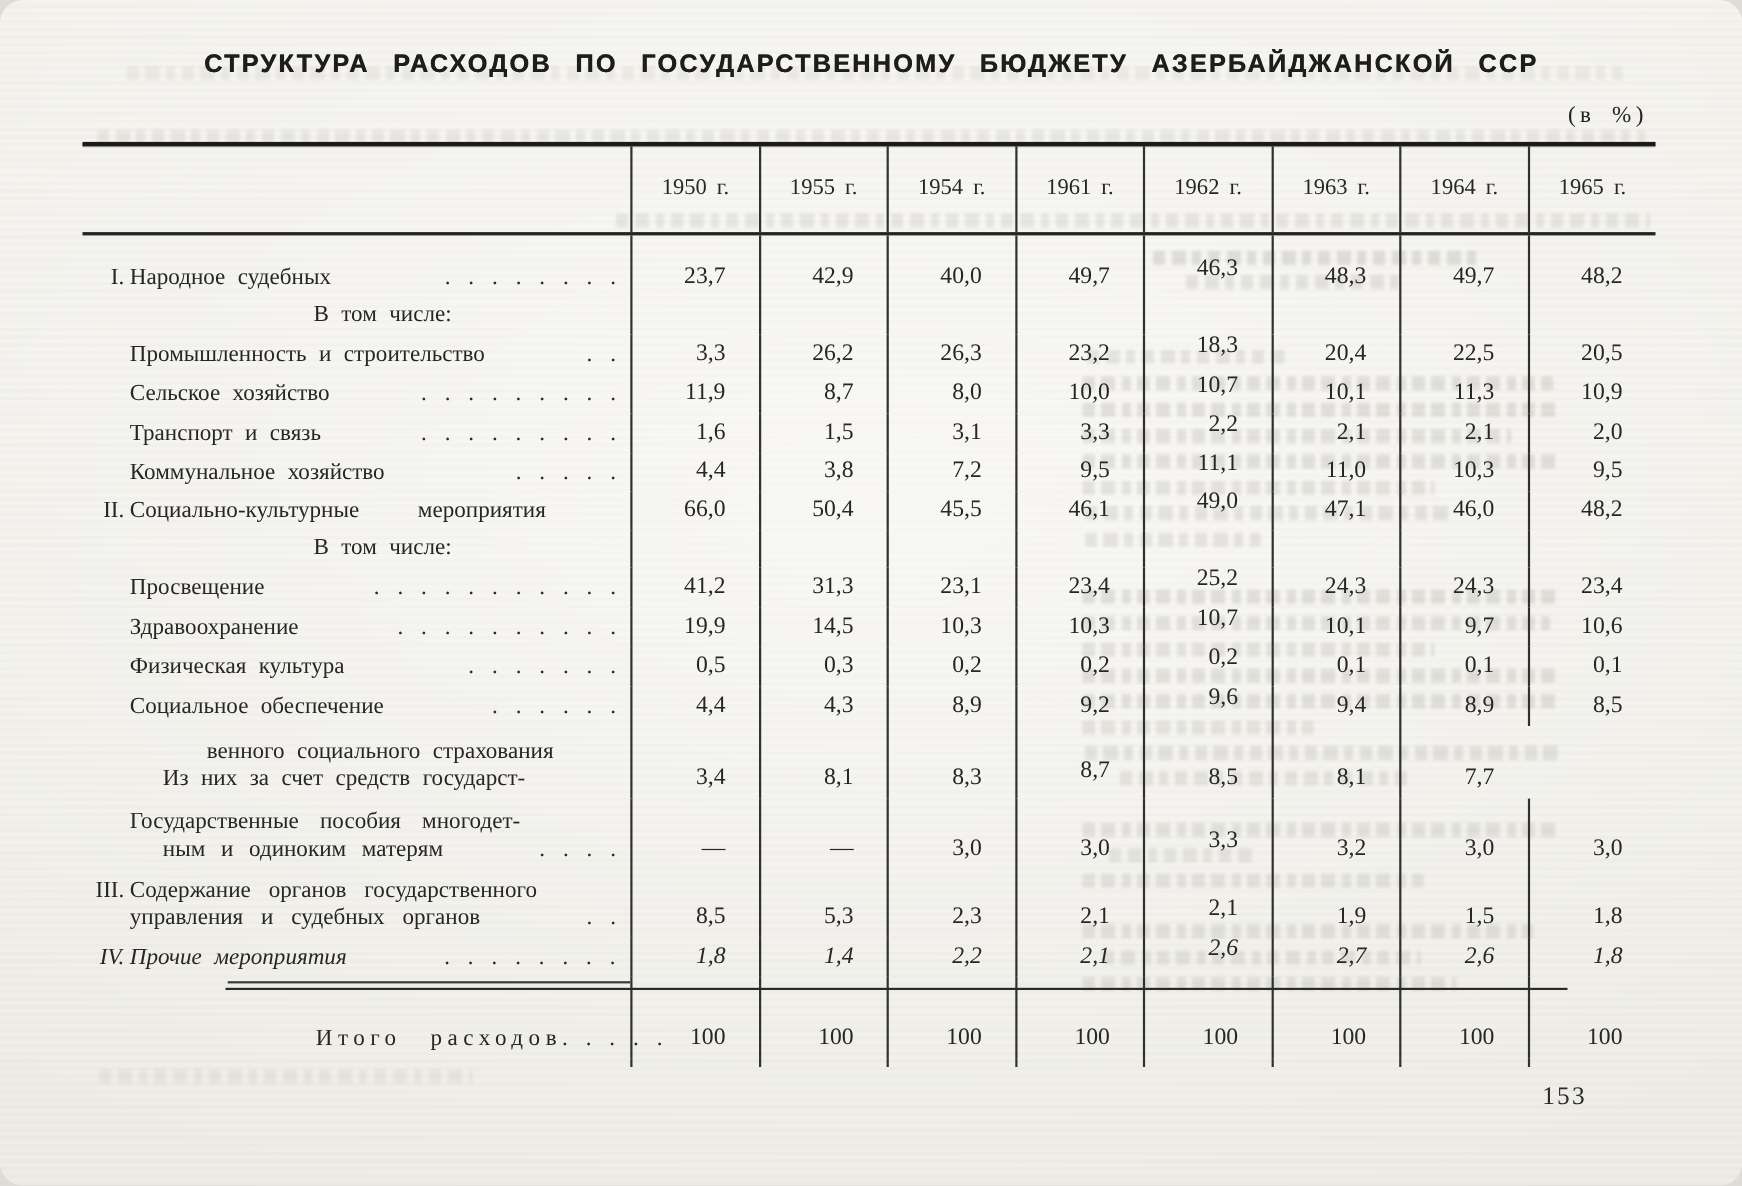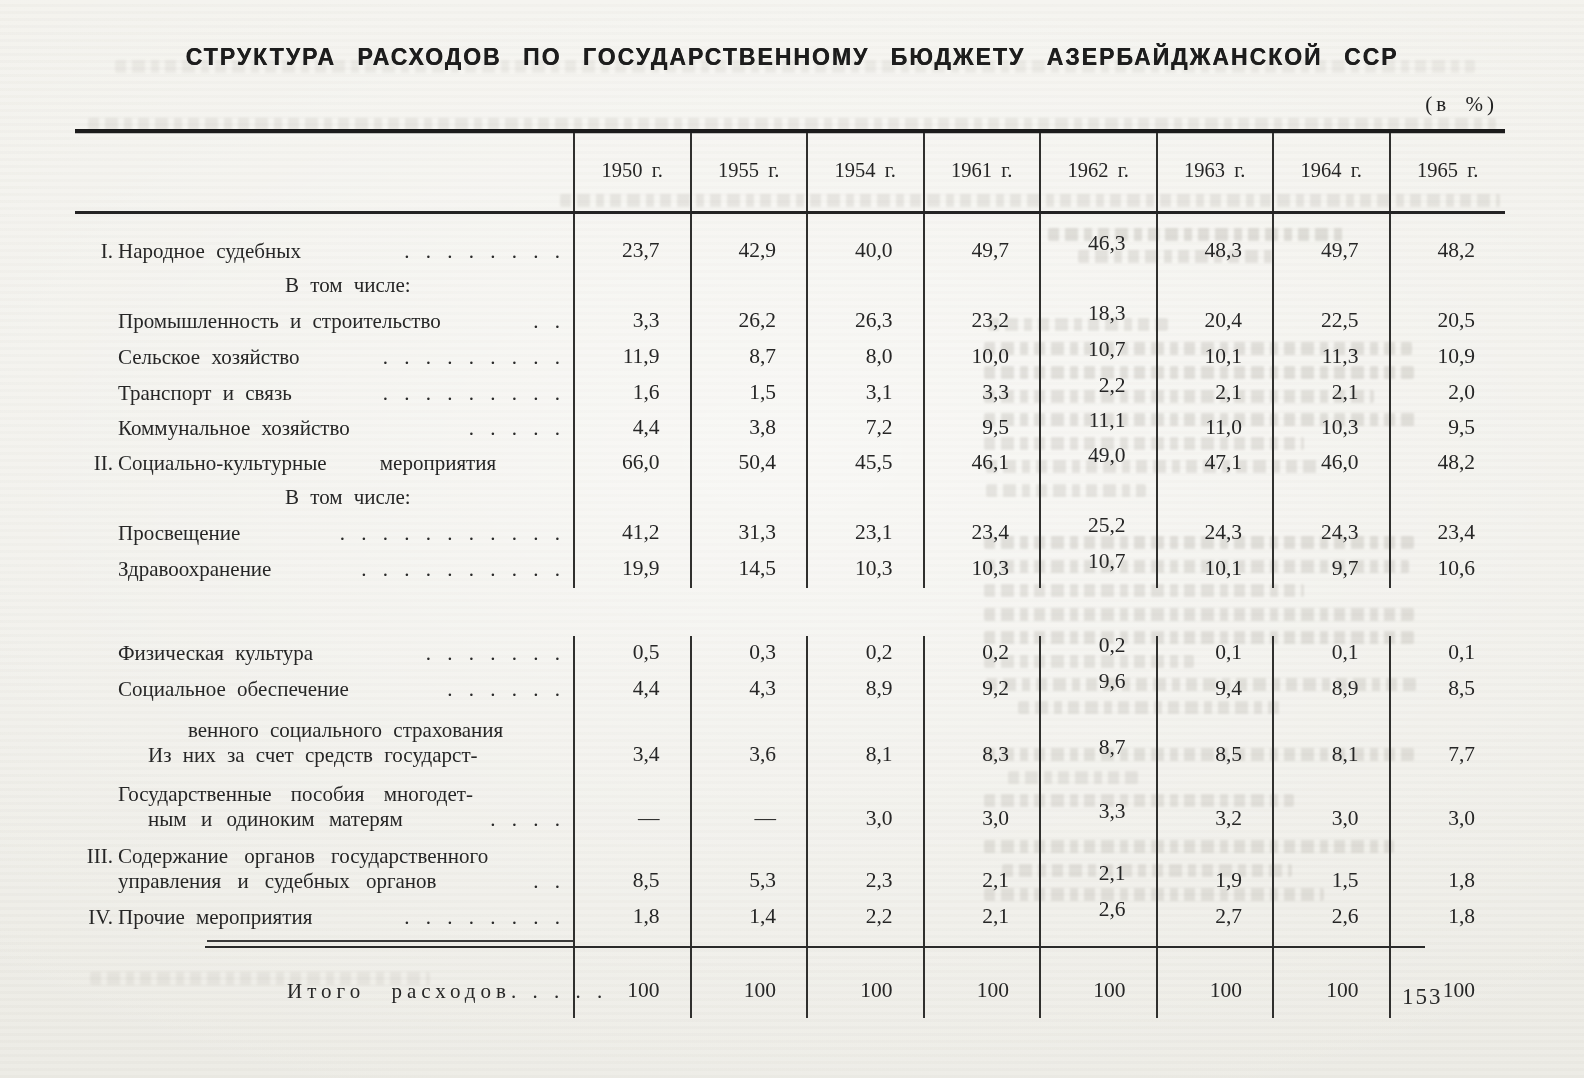--- a/index.html
+++ b/index.html
@@ -2,21 +2,21 @@
 <html><head>
 <meta charset="utf-8">
 <style>
   html,body { margin:0; padding:0; background:#dedcd6; }
   .page {
     position:relative; width:1584px; height:1078px; margin:0 auto;
     background:
       radial-gradient(130% 110% at 50% 42%, rgba(255,255,255,.55), rgba(255,255,255,0) 60%),
       repeating-linear-gradient(0deg, rgba(120,115,100,.03) 0 3px, rgba(255,255,255,0) 3px 7px),
       linear-gradient(#f3f2ed,#edece6);
-    font-family:"Liberation Serif", serif; color:#262626; overflow:hidden;
+    font-family:"Liberation Serif", serif; color:#262626; overflow:hidden;border-radius:21px;
   }
   
   .ghost {
     position:absolute; height:13px; filter:blur(1.3px); border-radius:2px;
     background:repeating-linear-gradient(90deg,#6b6458 0 11px, transparent 11px 17px, #6b6458 17px 30px, transparent 30px 36px, #6b6458 36px 44px, transparent 44px 50px);
   }
   
   .title {
     position:absolute; top:44px; left:50%; transform:translateX(-50%);
     font-family:"Liberation Sans", sans-serif; font-weight:bold; font-size:23px;
@@ -444,21 +444,21 @@
           <div class="cell val">
             <span>10,1</span>
           </div>
           <div class="cell val">
             <span>9,7</span>
           </div>
           <div class="cell val">
             <span>10,6</span>
           </div>
         </div>
-        <div class="trow" style="min-height: 36px; margin-top: 48px;">
+        <div class="trow" style="min-height: 36px;">
           <div class="cell label">
             <div class="lline">
               <span class="num"></span>
               <span class="txt">Физическая культура</span>
               <span class="dots">. . . . . . .</span>
             </div>
           </div>
           <div class="cell val">
             <span>0,5</span>
           </div>
@@ -525,23 +525,20 @@
             </div>
             <div class="lline">
               <span class="num"></span>
               <span class="txt" style="padding-left: 30px;">Из них за счет средств государст-</span>
             </div>
           </div>
           <div class="cell val">
             <span>3,4</span>
           </div>
           <div class="cell val">
-            <span>3,6</span>
-          </div>
-          <div class="cell val">
             <span>8,1</span>
           </div>
           <div class="cell val">
             <span>8,3</span>
           </div>
           <div class="cell val">
             <span class="raise">8,7</span>
           </div>
           <div class="cell val">
             <span>8,5</span>
@@ -620,21 +617,21 @@
           <div class="cell val">
             <span>1,9</span>
           </div>
           <div class="cell val">
             <span>1,5</span>
           </div>
           <div class="cell val">
             <span>1,8</span>
           </div>
         </div>
-        <div class="trow" style="min-height: 36px;">
+        <div class="trow" style="min-height: 36px; font-style: italic;">
           <div class="cell label">
             <div class="lline">
               <span class="num">IV.</span>
               <span class="txt">Прочие мероприятия</span>
               <span class="dots">. . . . . . . .</span>
             </div>
           </div>
           <div class="cell val">
             <span>1,8</span>
           </div>

